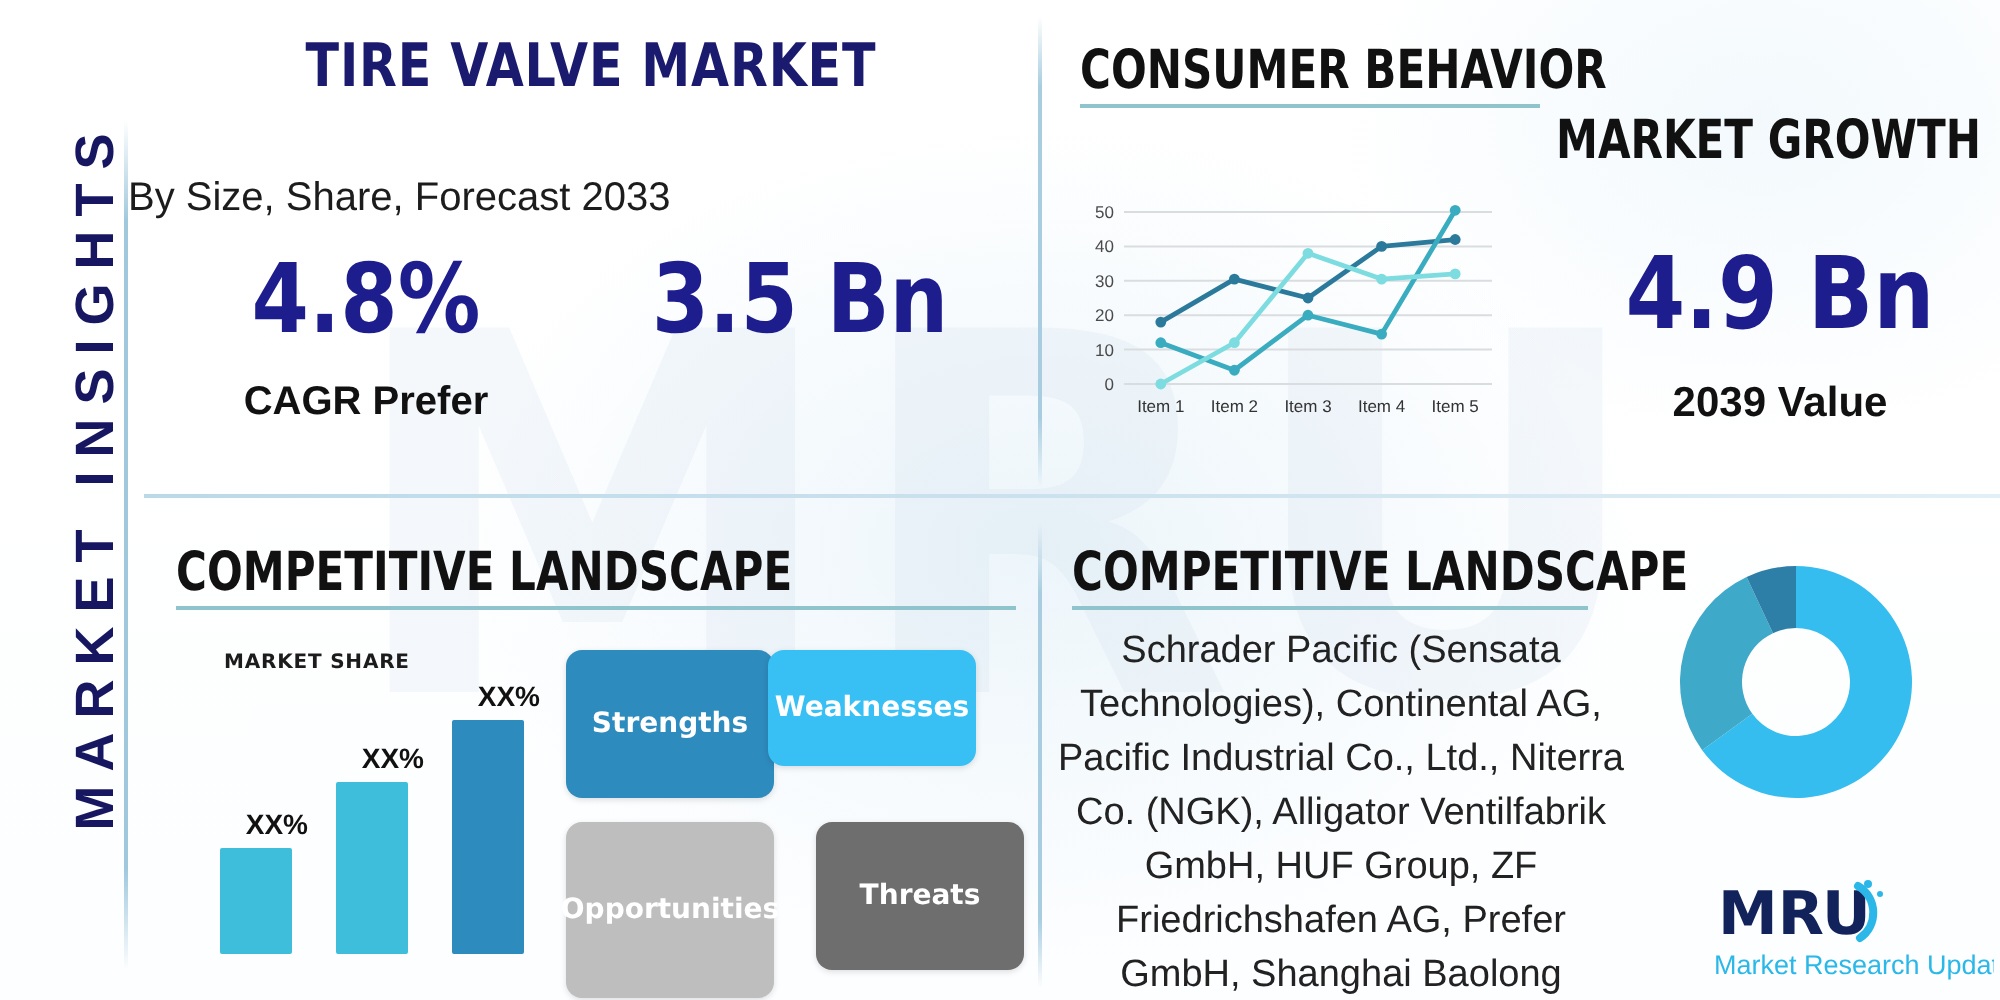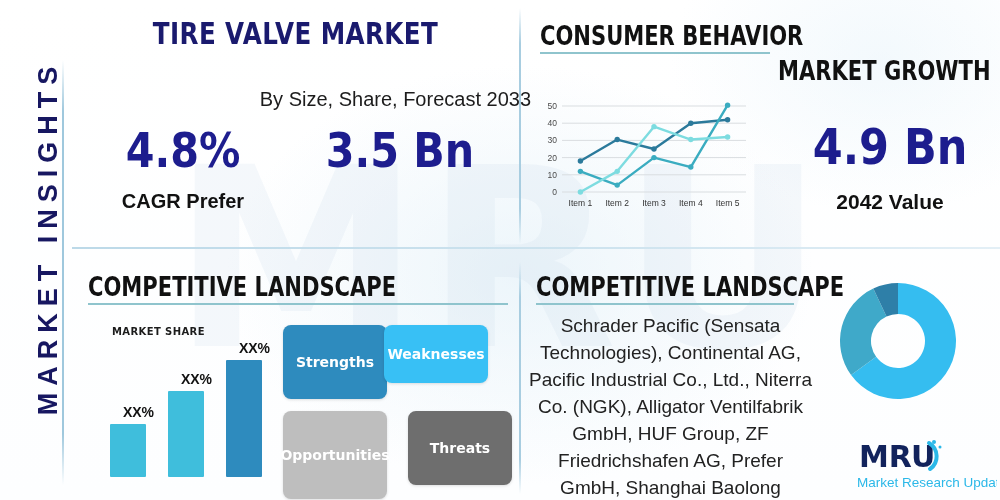--- a/index.html
+++ b/index.html
@@ -54,21 +54,21 @@
   
   .title-main{
     position:absolute;left:72px;top:16px;width:447px;
     text-align:center;
     font-family:"DejaVu Sans",sans-serif;
     font-size:30px;font-weight:bold;letter-spacing:.5px;
     color:#1a1a6e;
     transform:scaleX(.82);transform-origin:center top;
   }
   .subtitle{
-    position:absolute;left:84px;top:88px;width:447px;text-align:right;
+    position:absolute;left:64px;top:88px;width:447px;text-align:left;
     font-size:20px;color:#1c1c1c;
   }
   .bignum{
     font-family:"DejaVu Sans",sans-serif;
     font-weight:bold;color:#1d1d8e;
     transform:scaleX(.86);
   }
   #cagr-value{position:absolute;left:98px;top:122px;width:170px;text-align:center;font-size:48px;}
   #cagr-label{position:absolute;left:98px;top:190px;width:170px;text-align:center;font-size:20px;font-weight:bold;color:#111;}
   #v2026-value{position:absolute;left:310px;top:122px;width:180px;text-align:center;font-size:48px;}
@@ -179,21 +179,21 @@
         <circle cx="191.6" cy="36.96" r="2.7" fill="#7ddce0"></circle>
         <text x="44.4" y="106" text-anchor="middle" font-size="8.5" font-family="&quot;Liberation Sans&quot;,sans-serif" fill="#333">Item 1</text>
         <text x="81.19999999999999" y="106" text-anchor="middle" font-size="8.5" font-family="&quot;Liberation Sans&quot;,sans-serif" fill="#333">Item 2</text>
         <text x="118" y="106" text-anchor="middle" font-size="8.5" font-family="&quot;Liberation Sans&quot;,sans-serif" fill="#333">Item 3</text>
         <text x="154.79999999999998" y="106" text-anchor="middle" font-size="8.5" font-family="&quot;Liberation Sans&quot;,sans-serif" fill="#333">Item 4</text>
         <text x="191.6" y="106" text-anchor="middle" font-size="8.5" font-family="&quot;Liberation Sans&quot;,sans-serif" fill="#333">Item 5</text>
       </svg></div>
 
   <div class="sec-head" id="head-growth">MARKET GROWTH</div>
   <div class="bignum" id="v2033-value">4.9 Bn</div>
-  <div id="v2033-label">2042 Value</div>
+  <div id="v2033-label">2039 Value</div>
 
   <div class="sec-head" id="head-comp-left">COMPETITIVE LANDSCAPE</div>
   <div class="sec-underline" id="ul-comp-left"></div>
 
   <div id="market-share-label">MARKET SHARE</div>
   <div id="bar-chart">
       <div class="bar" style="left: 110px; top: 423.54px; width: 36px; height: 53.46px; background: rgb(63, 190, 220);"></div>
       <div class="bar-label" style="left: 102px; top: 403.54px;">XX%</div>
       <div class="bar" style="left: 168px; top: 391.14px; width: 36px; height: 85.86px; background: rgb(63, 190, 220);"></div>
       <div class="bar-label" style="left: 160px; top: 371.14px;">XX%</div>

